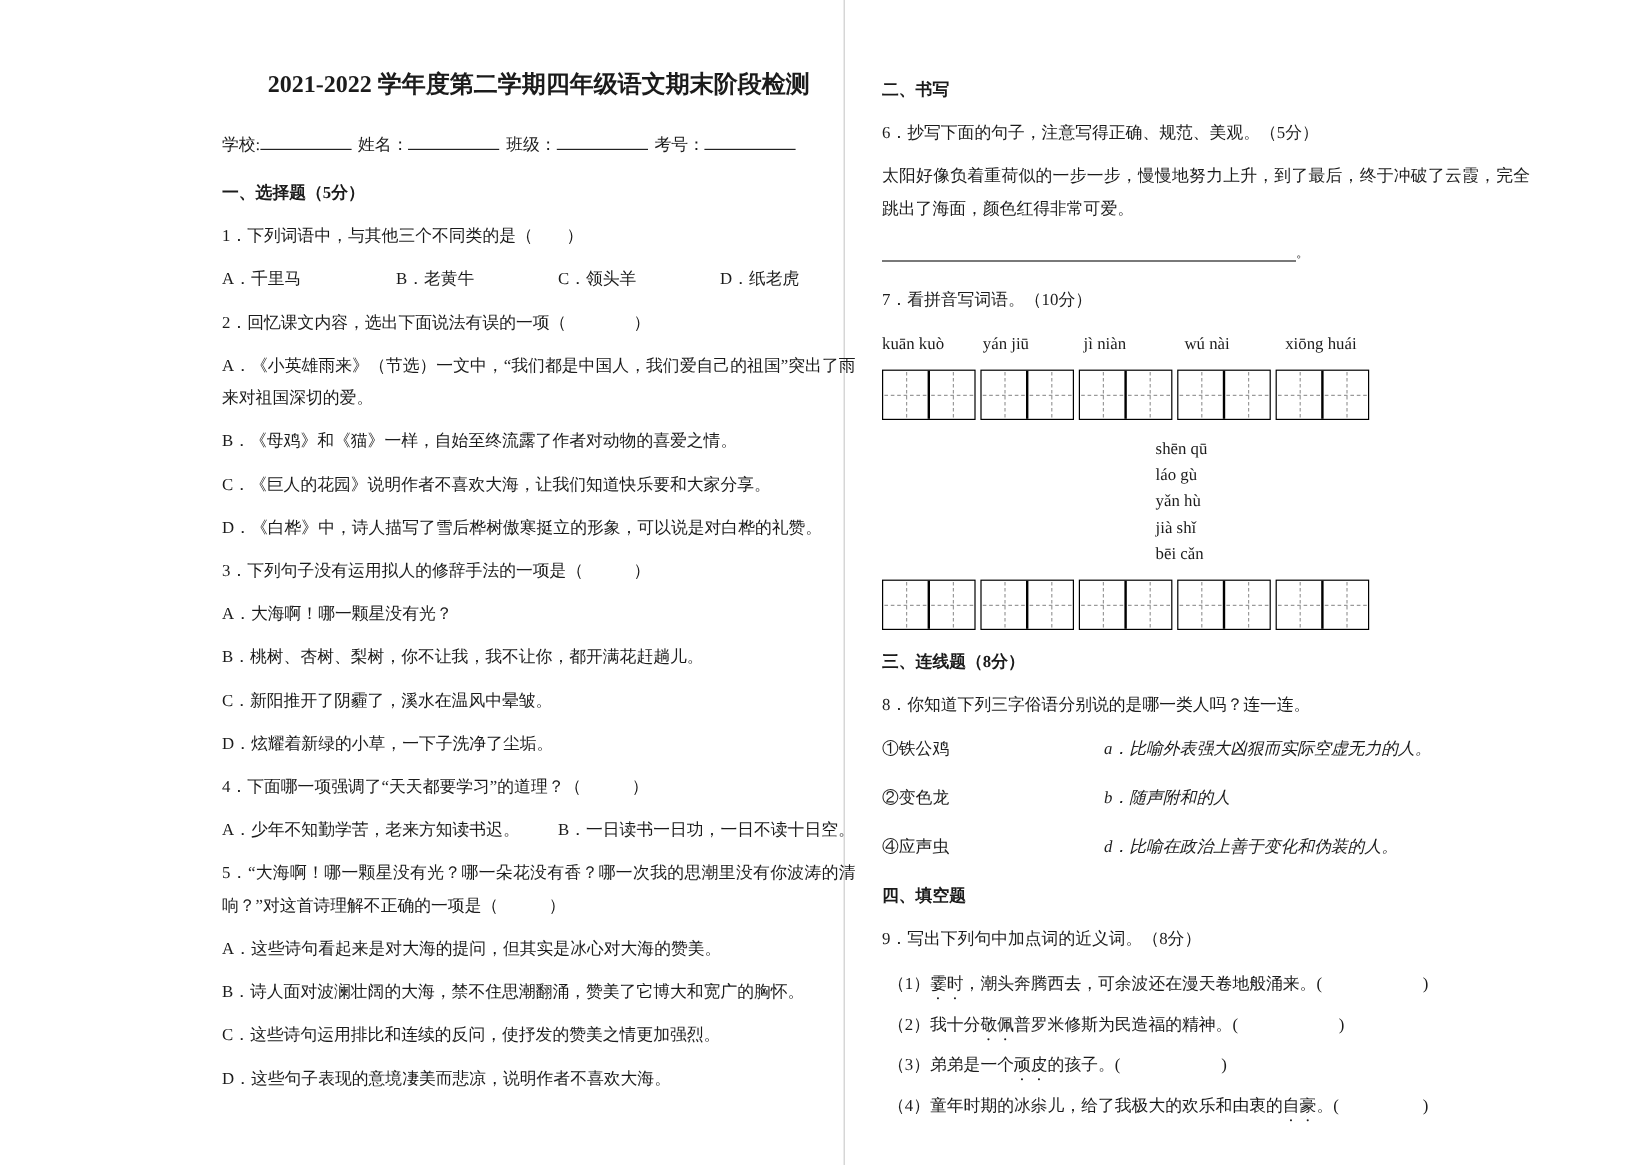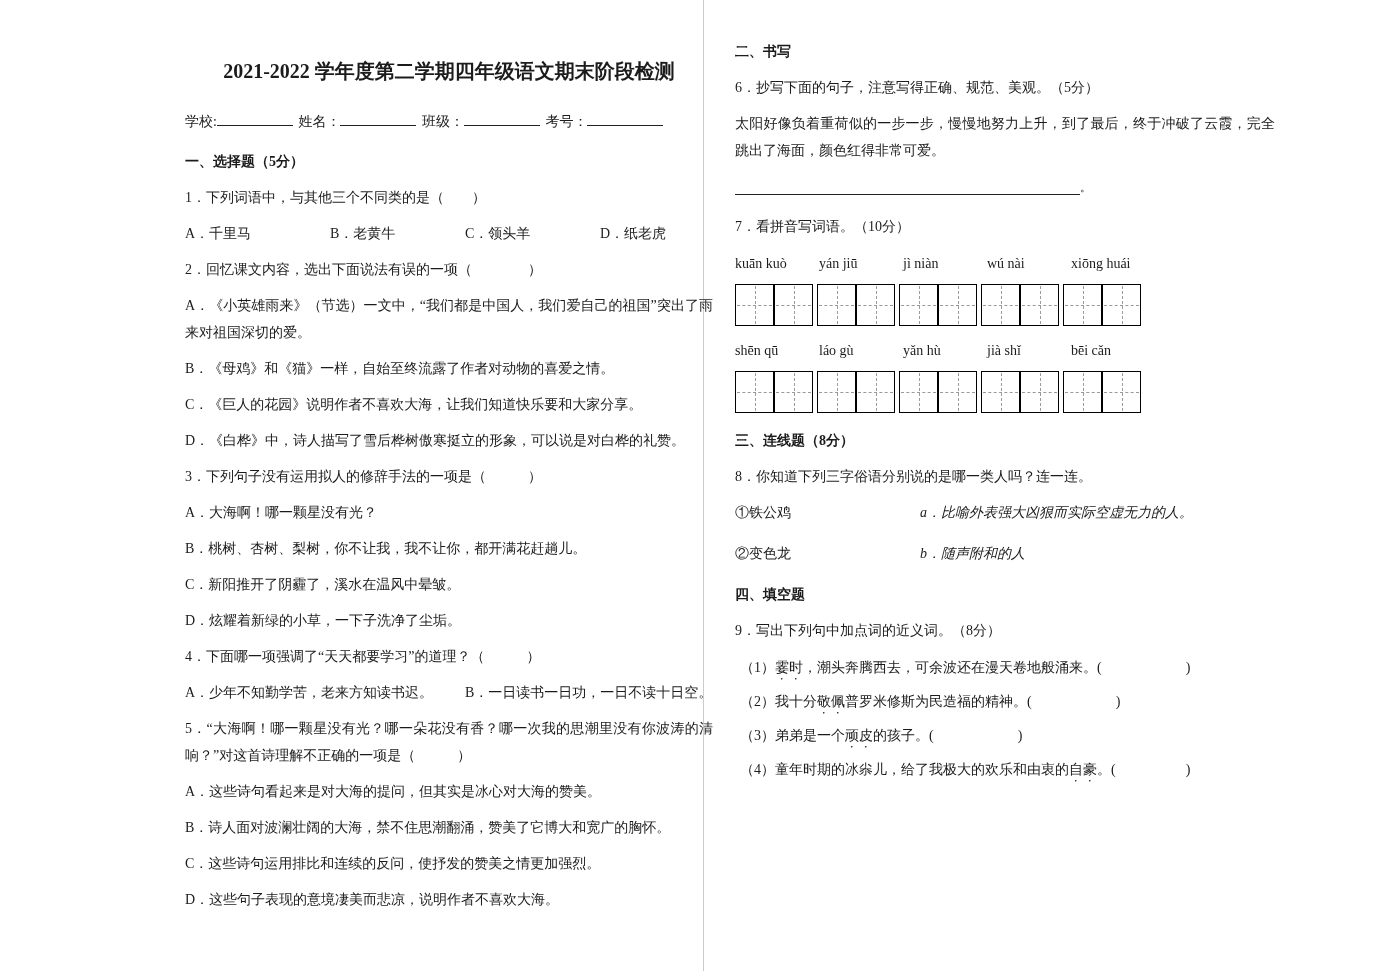--- a/index.html
+++ b/index.html
@@ -4,21 +4,21 @@
 <style>
   html,body { margin:0; padding:0; background:#ffffff; }
   body {
     position:relative; width:1375px; height:971px; overflow:hidden;
     font-family:"Liberation Serif","DejaVu Serif",serif;
     font-size:14px; color:#1b1b1b;
   }
   .col-divider { position:absolute; left:703px; top:0; bottom:0; width:1px; background:#cccccc; }
   .col { position:absolute; }
   .col.left  { left:185px; top:56px;  width:528px; }
-  .col.right { left:735px; top:38px;  width:540px; }
+  .col.right { left:735px; top:62px;  width:540px; }
   p { margin:0 0 9px 0; line-height:27px; text-align:justify; }
   .title { font-size:20px; font-weight:bold; text-align:center; line-height:30px; margin:0 0 22px 0; }
   .sec { font-weight:bold; }
   .fields { margin-bottom:13px; text-align:left; white-space:nowrap; }
   .blank { display:inline-block; width:76px; height:15px; border-bottom:1px solid #222; margin-right:2px; }
   .optrow span { display:inline-block; }
   .ow1 { width:145px; } .ow2 { width:135px; } .ow3 { width:135px; }
   .pairA { display:inline-block; width:280px; }
   .blankline { display:inline-block; width:345px; height:16px; border-bottom:1px solid #222; }
   .blank-suffix { font-size:11px; vertical-align:4px; }
@@ -31,21 +31,21 @@
   .tzg-cell::before { content:""; position:absolute; left:50%; top:1px; bottom:1px; border-left:1px dashed #9a9a9a; }
   .tzg-cell::after  { content:""; position:absolute; top:50%; left:1px; right:1px; border-top:1px dashed #9a9a9a; }
   .match-row { display:flex; margin-bottom:14px; line-height:27px; }
   .match-term { width:185px; flex:none; }
   .match-desc { flex:1;font-style:italic; }
   .q9item { margin-bottom:4px; line-height:30px; padding-left:5px; }
   .dot {
     -webkit-text-emphasis:filled dot #1b1b1b; -webkit-text-emphasis-position:under right;
     text-emphasis:filled dot #1b1b1b; text-emphasis-position:under right;
   }
-  .mt6 { margin-top:6px; } .mt10 { margin-top:10px; } .mt14 { margin-top:14px; }
+  .mt6 { margin-top:6px; } .mt10 { margin-top:10px; } .mt14 { margin-top:14px;flex-direction:column; }
 </style>
 </head>
 <body>
 
 <div class="col-divider"></div>
 
 <div class="col left">
 
   <h1 class="title">2021-2022 学年度第二学期四年级语文期末阶段检测</h1>
 
@@ -164,20 +164,24 @@
   <p>8．你知道下列三字俗语分别说的是哪一类人吗？连一连。</p>
 
   <div class="match-row">
     <span class="match-term">①铁公鸡</span>
     <span class="match-desc">a．比喻外表强大凶狠而实际空虚无力的人。</span>
   </div>
   <div class="match-row">
     <span class="match-term">②变色龙</span>
     <span class="match-desc">b．随声附和的人</span>
   </div>
+  <div class="match-row">
+    <span class="match-term">④应声虫</span>
+    <span class="match-desc">d．比喻在政治上善于变化和伪装的人。</span>
+  </div>
 
   <p class="sec">四、填空题</p>
   <p>9．写出下列句中加点词的近义词。（8分）</p>
 
   <p class="q9item">
     <span>（1）</span><span class="dot">霎时</span><span>，潮头奔腾西去，可余波还在漫天卷地般涌来。</span><span>(　　　　　　)</span>
   </p>
   <p class="q9item">
     <span>（2）我十分</span><span class="dot">敬佩</span><span>普罗米修斯为民造福的精神。</span><span>(　　　　　　)</span>
   </p>

